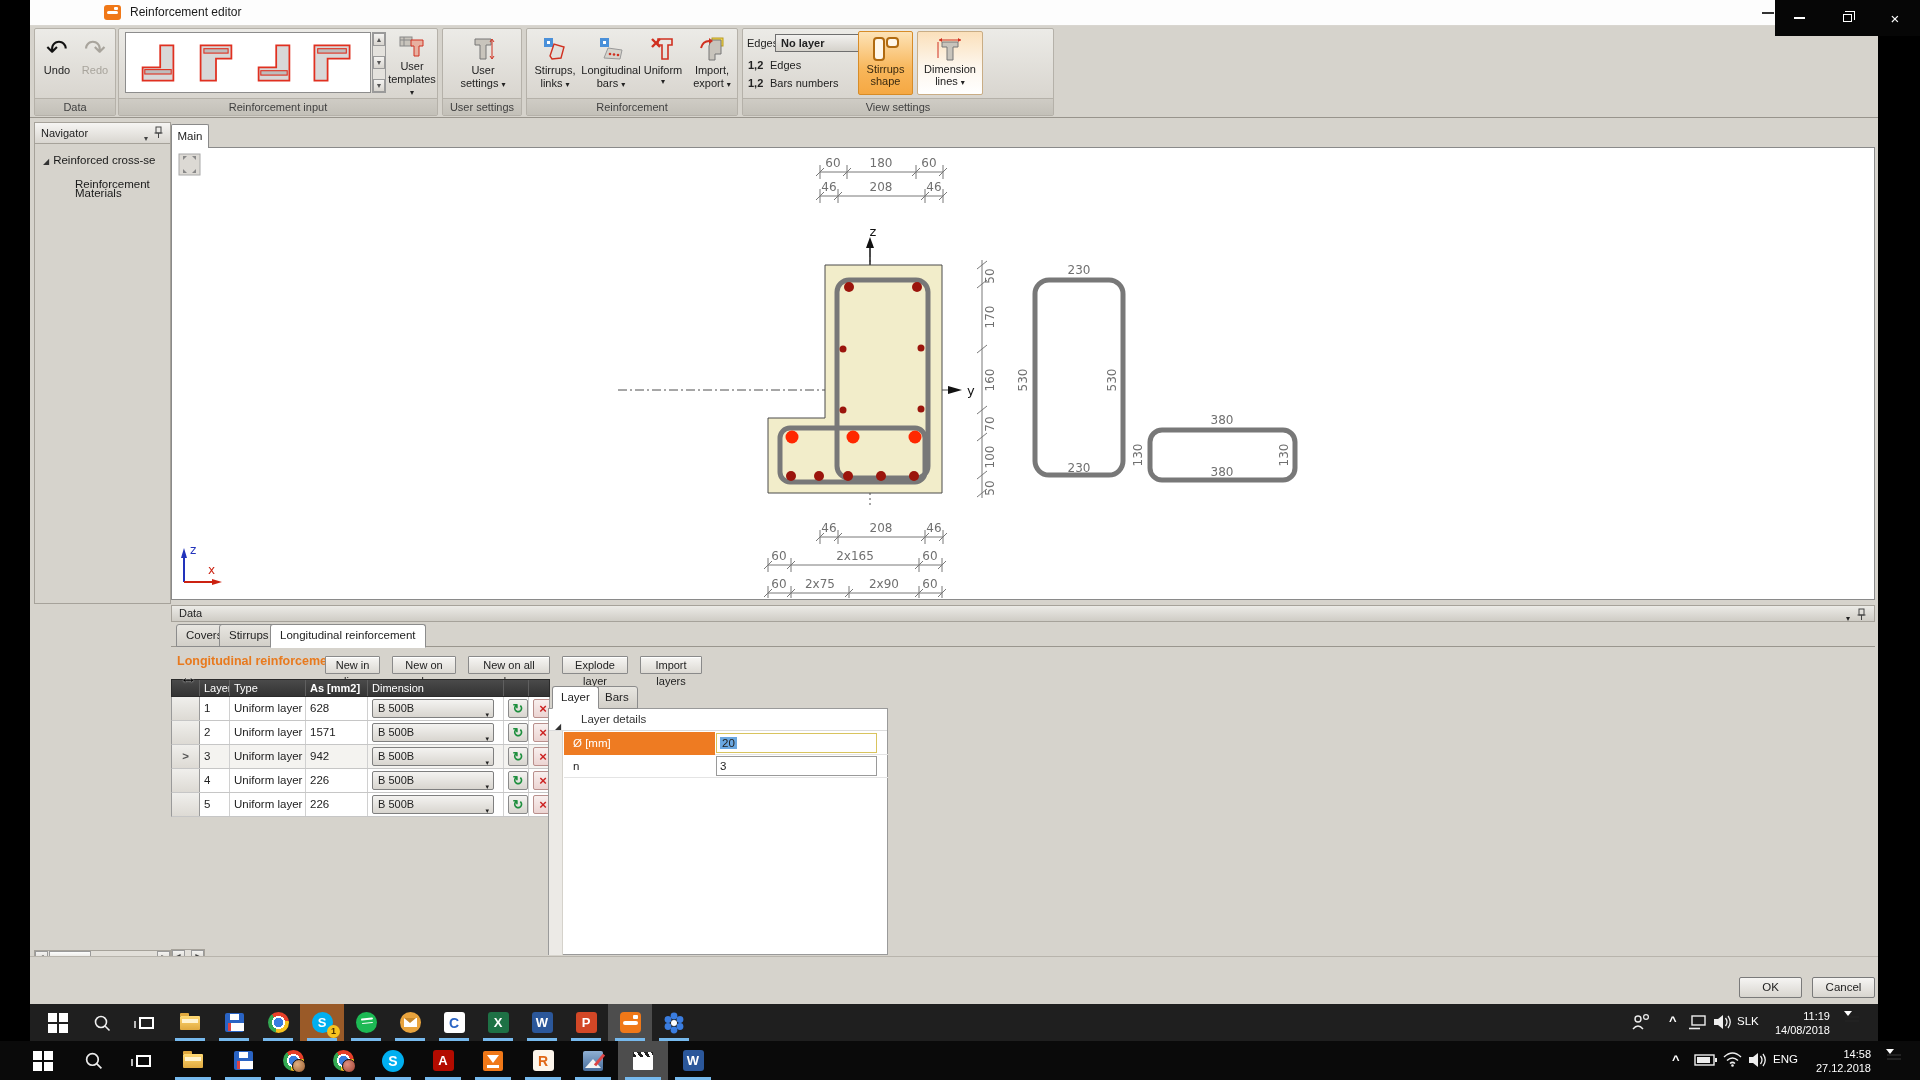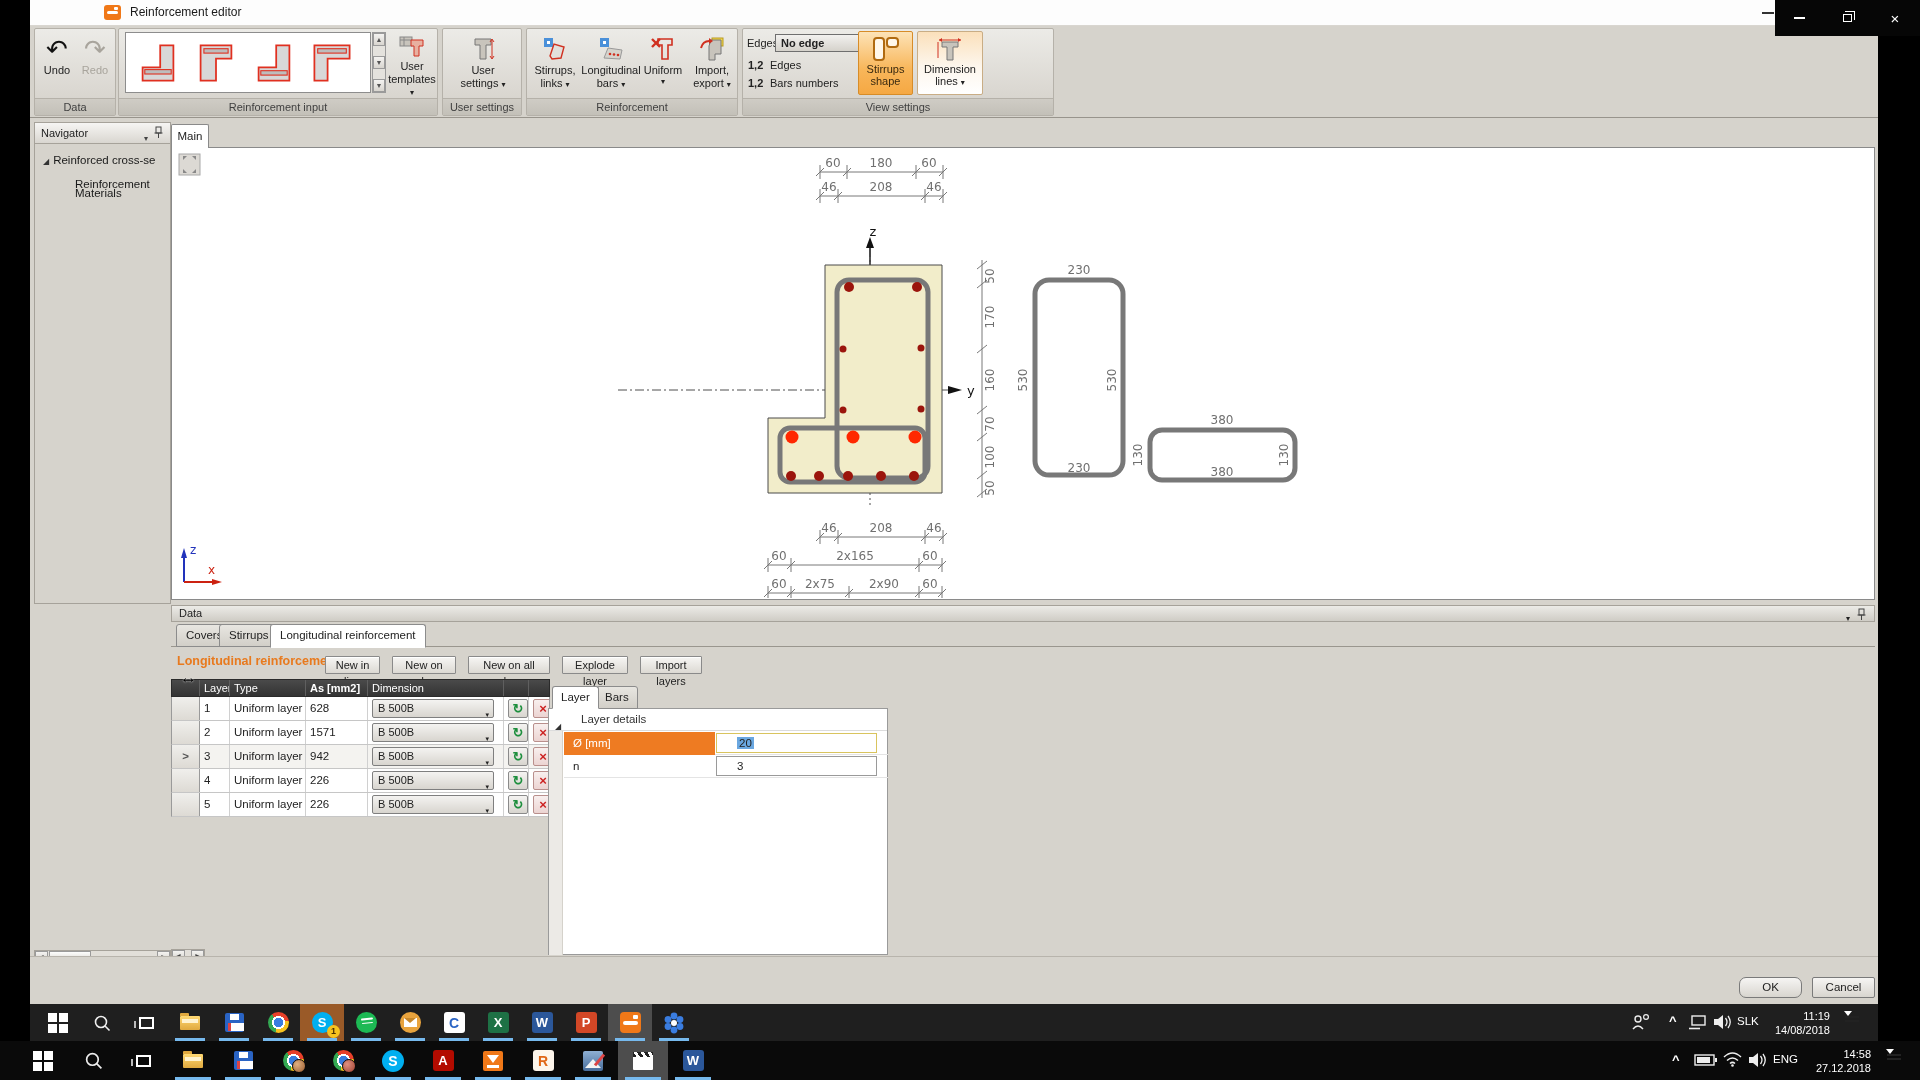--- a/index.html
+++ b/index.html
@@ -82,21 +82,21 @@
 .dt-tab { position:absolute; top:686px; height:23px; background:linear-gradient(#e8e6e1,#d2cfc8); border:1px solid #8c8c8c; border-radius:3px 3px 0 0; font-size:11.5px; text-align:center; line-height:21px; padding:0 8px; z-index:3; }
 .dt-tab.active { background:#fff; border-bottom:1px solid #fff; z-index:5; }
 #dtbox { position:absolute; left:518px; top:708px; width:340px; height:247px; background:#fff; border:1px solid #9a9a9a; }
 #dtgutter { position:absolute; left:0; top:22px; width:14px; height:224px; background:#eceae6; border-right:1px solid #d5d2cb; }
 #dt-grouprow { position:absolute; left:0; top:0; width:100%; height:22px; border-bottom:1px solid #dcdcdc; font-size:11.5px; color:#333; line-height:21px; }
 #dt-grouprow .tri { position:absolute; left:6px; top:7px; }
 #dt-grouprow .gl { position:absolute; left:32px; }
 .prow { position:absolute; left:15px; width:324px; height:23px; border-bottom:1px solid #e4e4e4; font-size:11.5px; }
 .plabel { position:absolute; left:0; top:0; width:151px; height:23px; line-height:22px; padding-left:9px; }
 .plabel.orange { background:#ee7b22; color:#fff; }
-.pval { position:absolute; left:152px; top:1px; width:161px; height:20px; border:1px solid #9a9a9a; background:#fff; line-height:18px; padding-left:20px; }
+.pval { position:absolute; left:152px; top:1px; width:161px; height:20px; border:1px solid #9a9a9a; background:#fff; line-height:18px; padding-left:3px; }
 .pval.hot { border-color:#d9c45e; }
 .selblue { background:#6aa7e0; padding:0 2px; }
 
 .hscroll { position:absolute; height:12px; background:#e2dfd9; border:1px solid #a6a29a; font-size:7px; color:#444; }
 .hscroll .sa { position:absolute; top:0; width:13px; height:10px; background:linear-gradient(#f4f3f1,#d8d5cf); border:1px solid #9a9a9a; text-align:center; line-height:9px; }
 .hscroll .thumb { position:absolute; top:0; height:10px; background:linear-gradient(#fdfdfc,#dedbd5); border:1px solid #9a9a9a; }
 #okrow-bg { position:absolute; left:0; top:956px; width:100%; height:48px; background:#d6d3cc; border-top:1px solid #b8b4ac; }
 .pushbtn { position:absolute; top:977px; width:63px; height:21px; background:linear-gradient(#f6f5f3,#d8d5cf); border:1px solid #7a7a7a; border-radius:2px; font-size:11.5px; text-align:center; line-height:19px; }
 #cursor { position:absolute; left:150px; top:668px; font-size:17px; color:#000; z-index:40; text-shadow:0 0 2px #fff; }
 
@@ -297,21 +297,21 @@
         </span>
         <span>Import,</span>
         <span><span>export</span> <span class="caret">▾</span></span>
       </div>
       <div class="rlabel">Reinforcement</div>
     </div>
 
     <div class="rgroup" style="left:712px;width:312px;">
       <span class="vrow" style="left:4px;top:8px;">Edges</span>
       <div class="fibre-sel">
-        <span>No edge</span>
+        <span>No layer</span>
         <span class="dd">▾</span>
       </div>
       <span class="vrow num-pref" style="left:5px;top:30px;">1,2</span>
       <span class="vrow" style="left:27px;top:30px;">Edges</span>
       <span class="vrow num-pref" style="left:5px;top:48px;">1,2</span>
       <span class="vrow" style="left:27px;top:48px;text-align:right;">Bars numbers</span>
       <div class="togglebtn" style="left:115px;">
         <span class="ric">
           <svg width="30" height="26" viewBox="0 0 30 26">
               <rect x="3" y="2" width="10" height="22" rx="3" fill="#fff7ea" stroke="#b06a10" stroke-width="2"></rect>
@@ -590,21 +590,21 @@
     <span class="sa" style="left:0;">◄</span>
     <span class="thumb" style="left:14px;width:42px;"></span>
     <span class="sa" style="right:0;">►</span>
   </div>
   <div class="hscroll" style="left:141px;top:949px;width:34px;">
     <span class="sa" style="left:0;">◄</span>
     <span class="sa" style="right:0;">►</span>
   </div>
 
   <div id="okrow-bg"></div>
-  <div class="pushbtn" style="left:1709px;border-radius:7px;">OK</div>
+  <div class="pushbtn" style="left:1709px;">OK</div>
   <div class="pushbtn" style="left:1782px;">Cancel</div>
 
   <div id="tb1">
     <div class="tiles">
       <div class="tile">
           <span class="winlogo">
             <i></i>
             <i></i>
             <i></i>
             <i></i>

